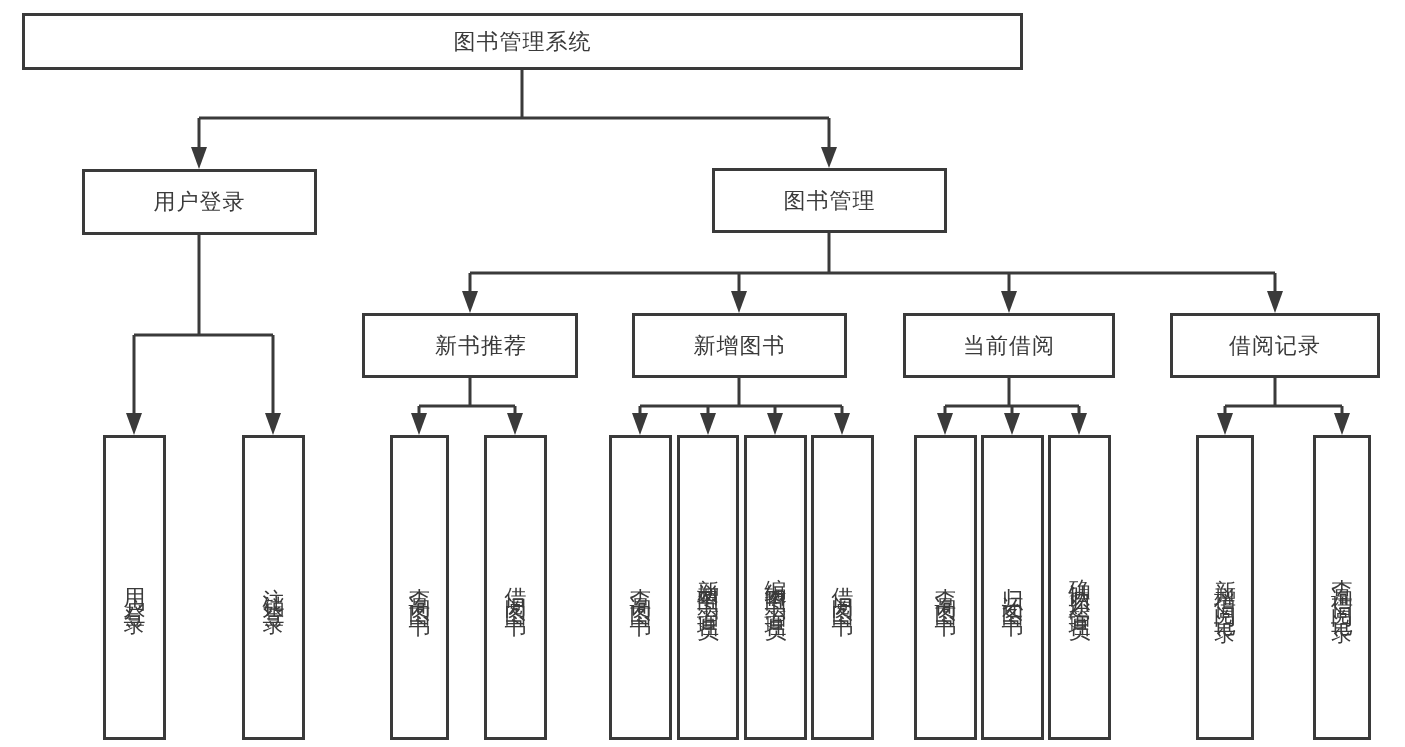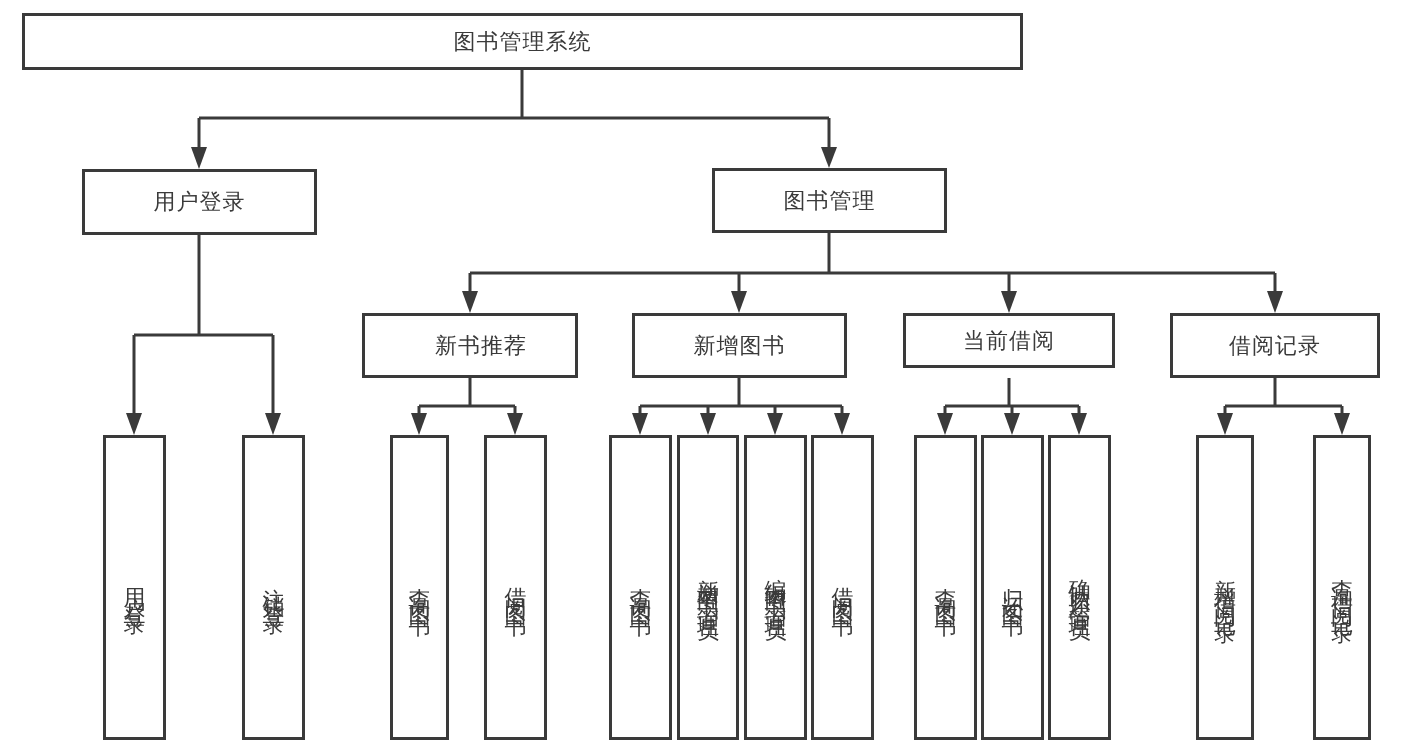--- a/index.html
+++ b/index.html
@@ -100,21 +100,21 @@
   <div class="box" style="left:712px;top:168px;width:235px;height:65px;">
     <span>图书管理</span>
   </div>
 
   <div class="box" style="left:362px;top:313px;width:216px;height:65px;padding-left:22px;">
     <span>新书推荐</span>
   </div>
   <div class="box" style="left:632px;top:313px;width:215px;height:65px;">
     <span>新增图书</span>
   </div>
-  <div class="box" style="left:903px;top:313px;width:212px;height:55px;">
+  <div class="box" style="left:903px;top:313px;width:212px;height:65px;">
     <span>当前借阅</span>
   </div>
   <div class="box" style="left:1170px;top:313px;width:210px;height:65px;">
     <span>借阅记录</span>
   </div>
 
   <div class="box leaf" style="left:103px;width:63px;">
     <span class="vtext">用户登录</span>
   </div>
   <div class="box leaf" style="left:242px;width:63px;">

